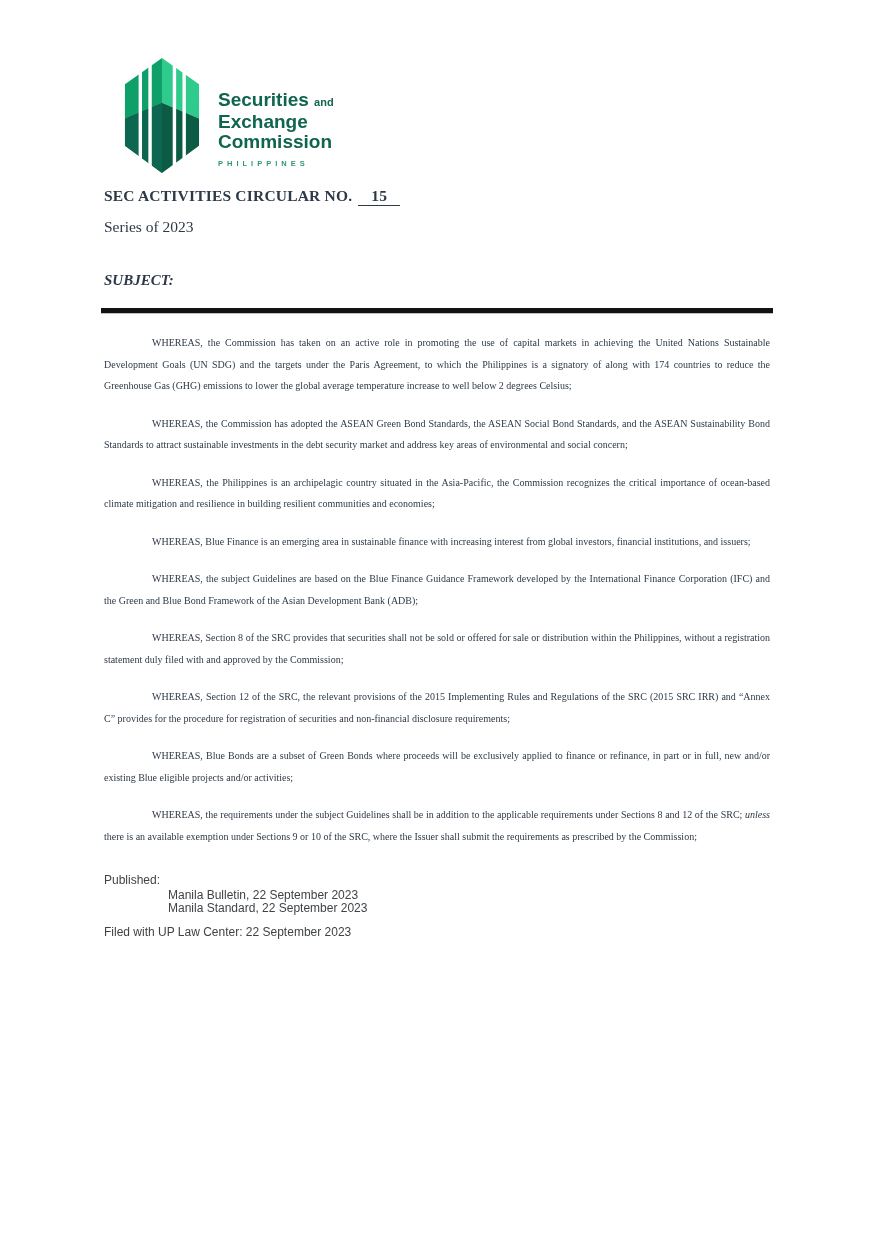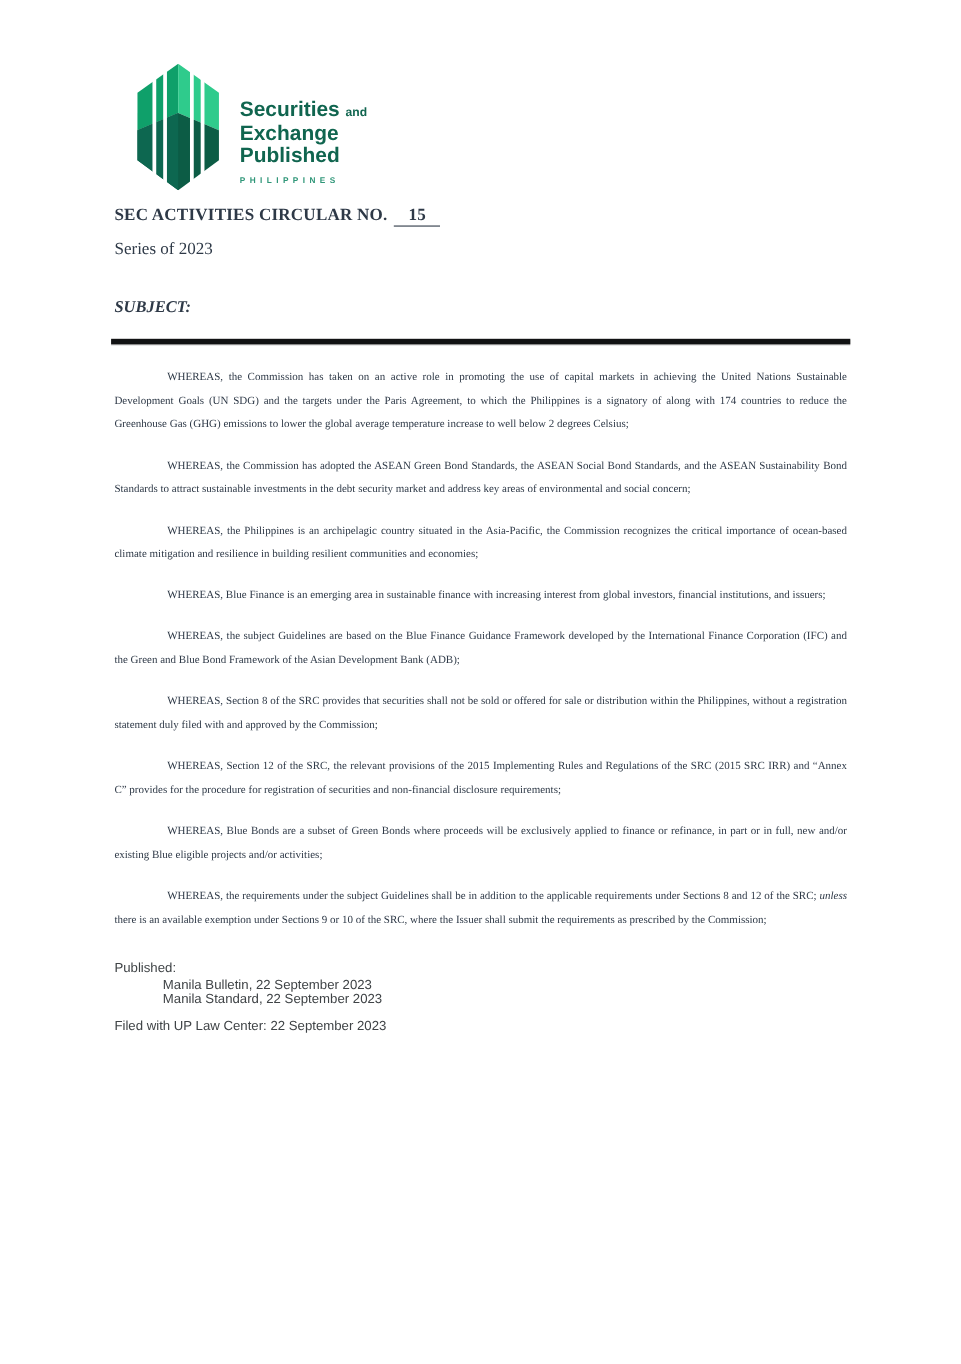--- a/index.html
+++ b/index.html
@@ -43,21 +43,21 @@
     text-indent:48px;
   }
   .body-text p:first-child{margin-top:19px;}
   .italic-word{font-style:italic;}
   
   .footer{
     margin-top:27px;
     font-family:"Liberation Sans","DejaVu Sans",sans-serif;
     font-size:12px;color:#3f4346;line-height:13px;
   }
-  .published-items{margin-left:44px;margin-top:2px;}
+  .published-items{margin-left:64px;margin-top:2px;}
   .filed-line{margin-top:11px;}
 </style>
 </head>
 <body>
 
 <div class="page">
 
   <div class="logo-row">
     <svg class="logo-mark" width="88" height="115" viewBox="0 0 88 118" aria-hidden="true">
 
@@ -66,21 +66,21 @@
       <polygon points="6,62 44,46 82,62 82,90 44,118 6,90" fill="#0c5c45"></polygon>
       <polygon points="6,62 44,46 44,118 6,90" fill="#0d6750"></polygon>
       <rect x="20" y="0" width="3.5" height="118" fill="#ffffff"></rect>
       <rect x="30" y="0" width="3.5" height="118" fill="#ffffff"></rect>
       <rect x="55" y="0" width="3.5" height="118" fill="#ffffff"></rect>
       <rect x="65" y="0" width="3.5" height="118" fill="#ffffff"></rect>
     </svg>
     <div class="logo-text">
       <div><span>Securities</span>&nbsp;<span class="and">and</span></div>
       <div>Exchange</div>
-      <div>Published</div>
+      <div>Commission</div>
       <div class="logo-country">PHILIPPINES</div>
     </div>
   </div>
 
   <div class="circular-line">
     <span>SEC ACTIVITIES CIRCULAR NO.</span><span class="circular-number">15</span>
   </div>
   <div class="series-line">Series of 2023</div>
 
   <div class="subject-row">

